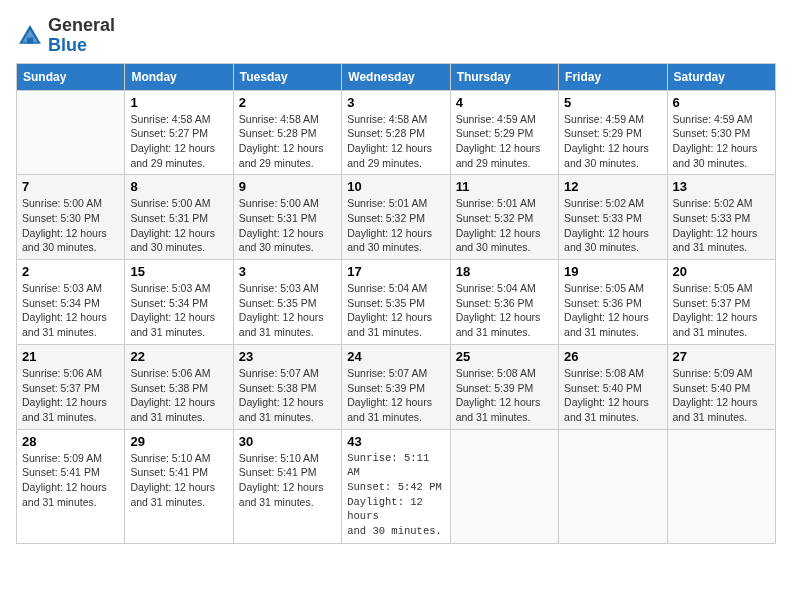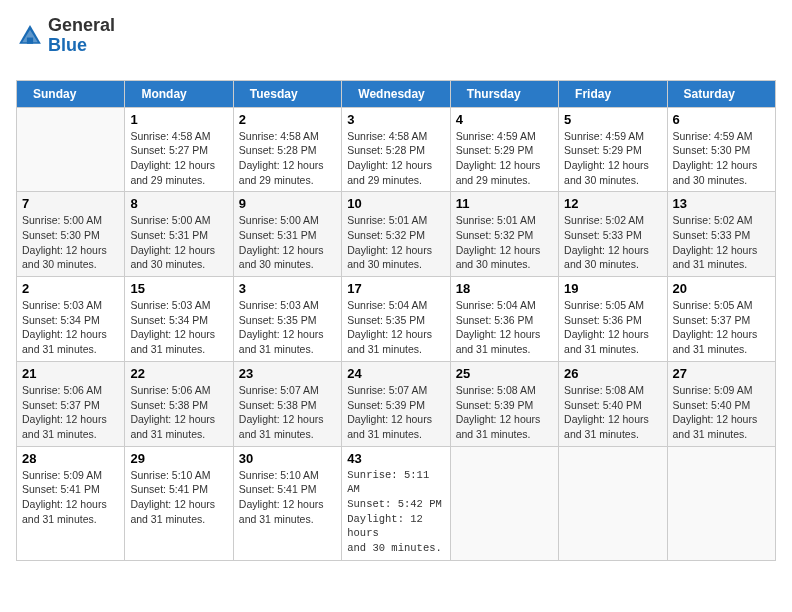--- a/index.html
+++ b/index.html
@@ -7,21 +7,21 @@
       font-family: Arial, sans-serif;
       background: #fff;
       width: 792px;
       min-height: 612px;
       padding: 16px;
     }
     .header {
       display: flex;
       align-items: flex-start;
       justify-content: space-between;
-      margin-bottom: 24px;
+      margin-bottom: 7px;
     }
     .logo {
       display: flex;
       align-items: center;
       gap: 4px;
     }
     .logo-text {
       font-size: 18px;
       font-weight: bold;
       line-height: 1.1;
@@ -46,21 +46,21 @@
     }
     table {
       width: 100%;
       border-collapse: collapse;
       font-size: 11px;
     }
     thead tr th {
       background-color: #2a7ac7;
       color: #fff;
       text-align: left;
-      padding: 6px 16px;
+      padding: 6px 6px;
       font-size: 12px;
       font-weight: bold;
       border: 1px solid #ccc;
     }
     tbody tr td {
       border: 1px solid #ccc;
       vertical-align: top;
       padding: 4px 5px;
       min-height: 70px;
       width: 108px;

